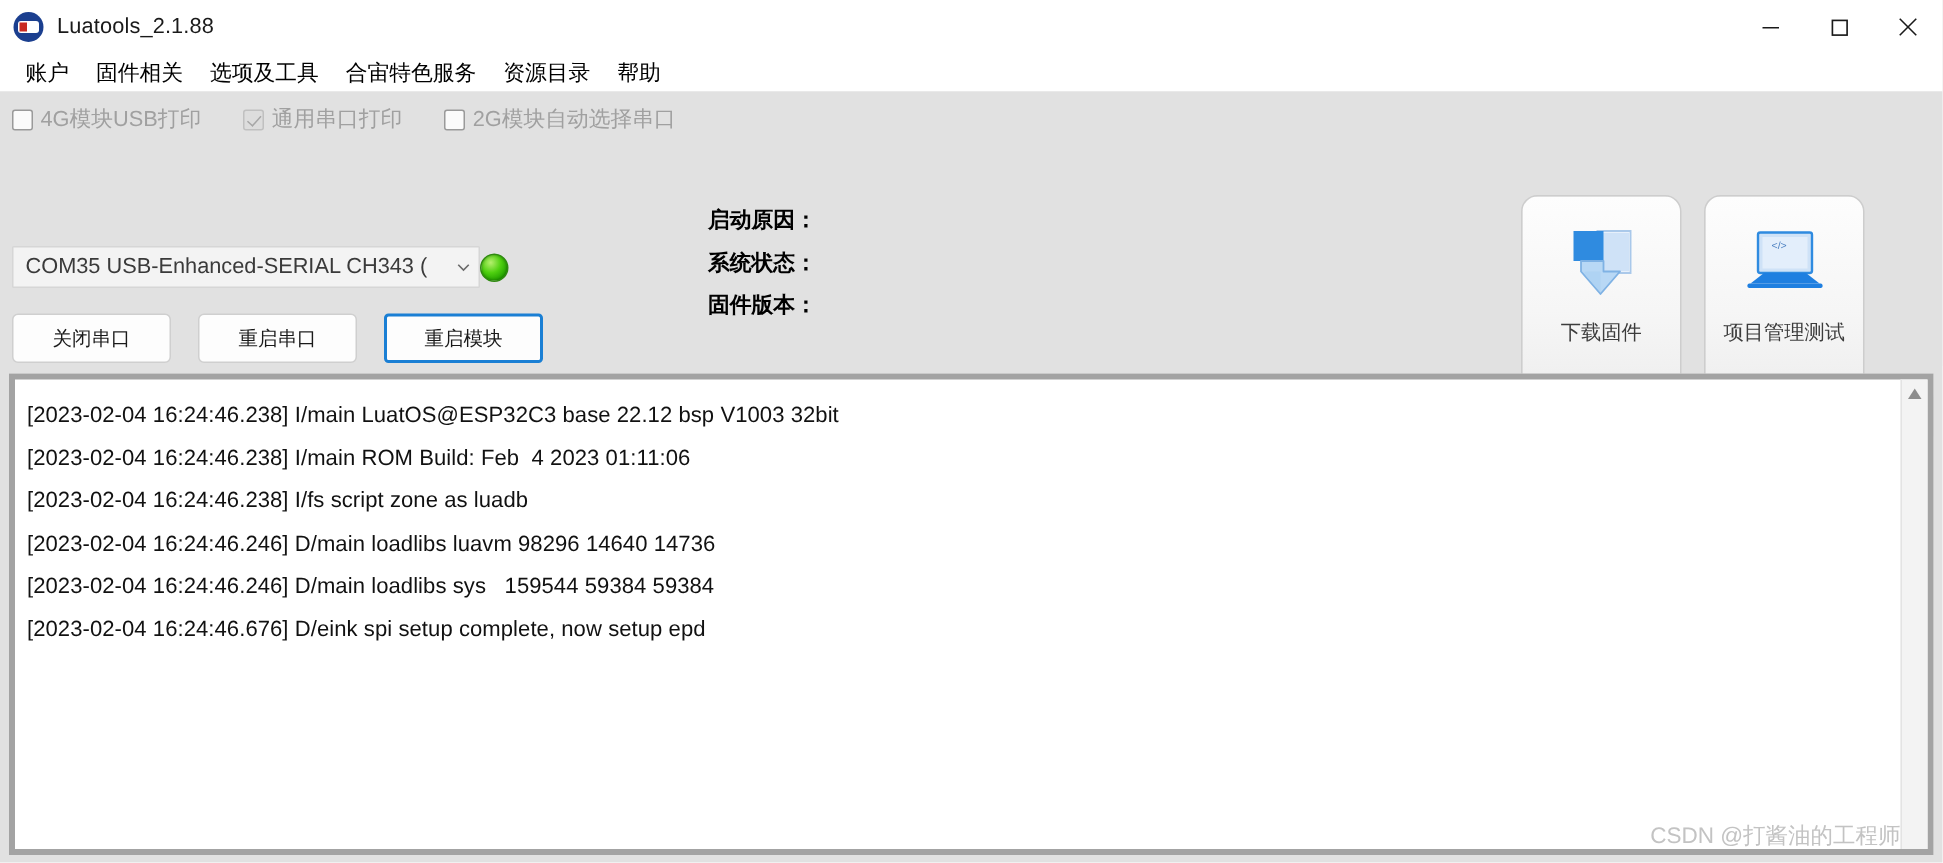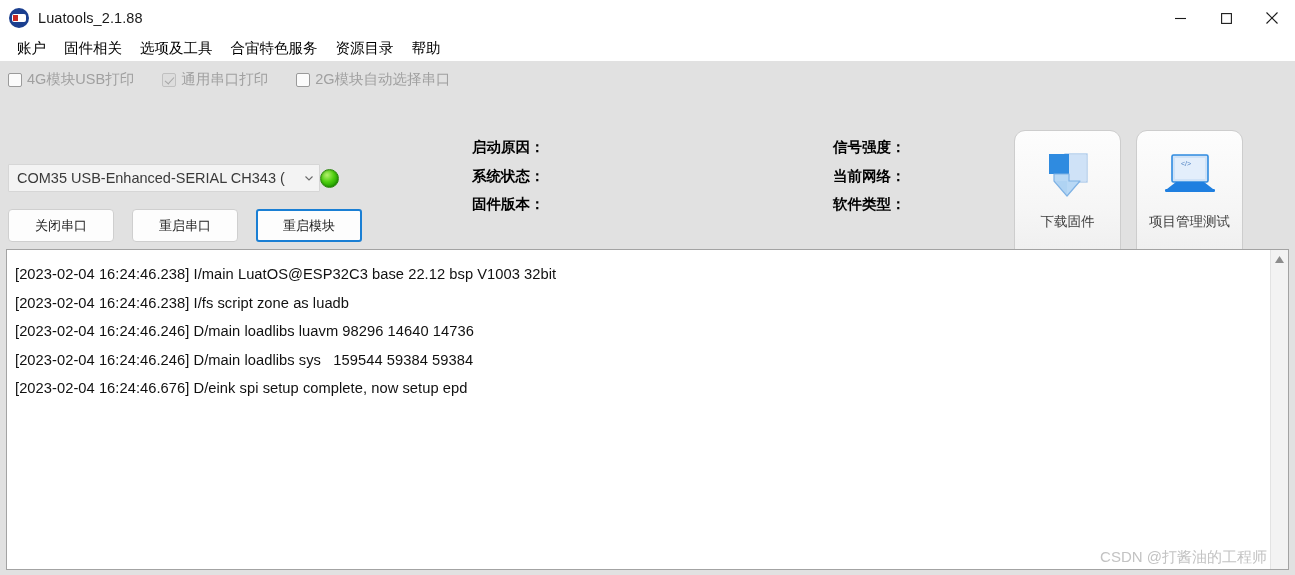--- a/index.html
+++ b/index.html
@@ -309,21 +309,21 @@
   .search-select .chev { color: #3b3b3b; }
 
   
   .logwrap {
     position: absolute;
     left: 6px;
     top: 249px;
     width: 1283px;
     height: 321px;
     background: #ffffff;
-    border: 1px solid #a3a3a3;
+    border: 4px solid #a3a3a3;
     box-sizing: border-box;
     display: flex;
   }
   .logbody {
     flex: 1 1 auto;
     padding: 10px 0 0 8px;
     overflow: hidden;
     position: relative;
   }
   .logline {
@@ -436,25 +436,20 @@
       </svg>
     </div>
   </div>
 
   <div class="statuscol left">
     <div>启动原因：</div>
     <div>系统状态：</div>
     <div>固件版本：</div>
   </div>
 
-  <div class="statuscol right">
-    <div>信号强度：</div>
-    <div>当前网络：</div>
-    <div>软件类型：</div>
-  </div>
 
   <div class="bigbtns">
     <div class="bigbtn">
       <div class="glyph">
         <svg width="56" height="52" viewBox="0 0 56 52">
           <rect x="25" y="6" width="22" height="28" fill="#ffffff" stroke="#a9c8ea" stroke-width="1.3"></rect>
           <rect x="26" y="7" width="20" height="26" fill="#cfe2f7"></rect>
           <rect x="9" y="6" width="20" height="20" fill="#2f8be0"></rect>
           <path d="M14 26 H29 V33 H40 L27 48 L14 33 Z" fill="#b8d8f5" stroke="#7fb2e4" stroke-width="1.2" stroke-linejoin="round"></path>
           <path d="M17 33 H27 V40 L27 47 L16 34 Z" fill="#a6cdf2" opacity="0.5"></path>
@@ -484,20 +479,21 @@
         <polyline points="3,5 6.5,8.6 10,5" fill="none" stroke="currentColor" stroke-width="1.2"></polyline>
       </svg>
     </div>
     <div class="btn">搜索打印</div>
   </div>
 </div>
 
 <div class="logwrap">
   <div class="logbody">
     <div class="logline">[2023-02-04 16:24:46.238] I/main LuatOS@ESP32C3 base 22.12 bsp V1003 32bit</div>
+    <div class="logline">[2023-02-04 16:24:46.238] I/main ROM Build: Feb  4 2023 01:11:06</div>
     <div class="logline">[2023-02-04 16:24:46.238] I/fs script zone as luadb</div>
     <div class="logline">[2023-02-04 16:24:46.246] D/main loadlibs luavm 98296 14640 14736</div>
     <div class="logline">[2023-02-04 16:24:46.246] D/main loadlibs sys   159544 59384 59384</div>
     <div class="logline">[2023-02-04 16:24:46.676] D/eink spi setup complete, now setup epd</div>
   </div>
   <div class="scrollbar">
     <svg class="sb-arrow" width="11" height="9" viewBox="0 0 11 9">
       <polygon points="5.5,1 10,8 1,8" fill="currentColor"></polygon>
     </svg>
   </div>

